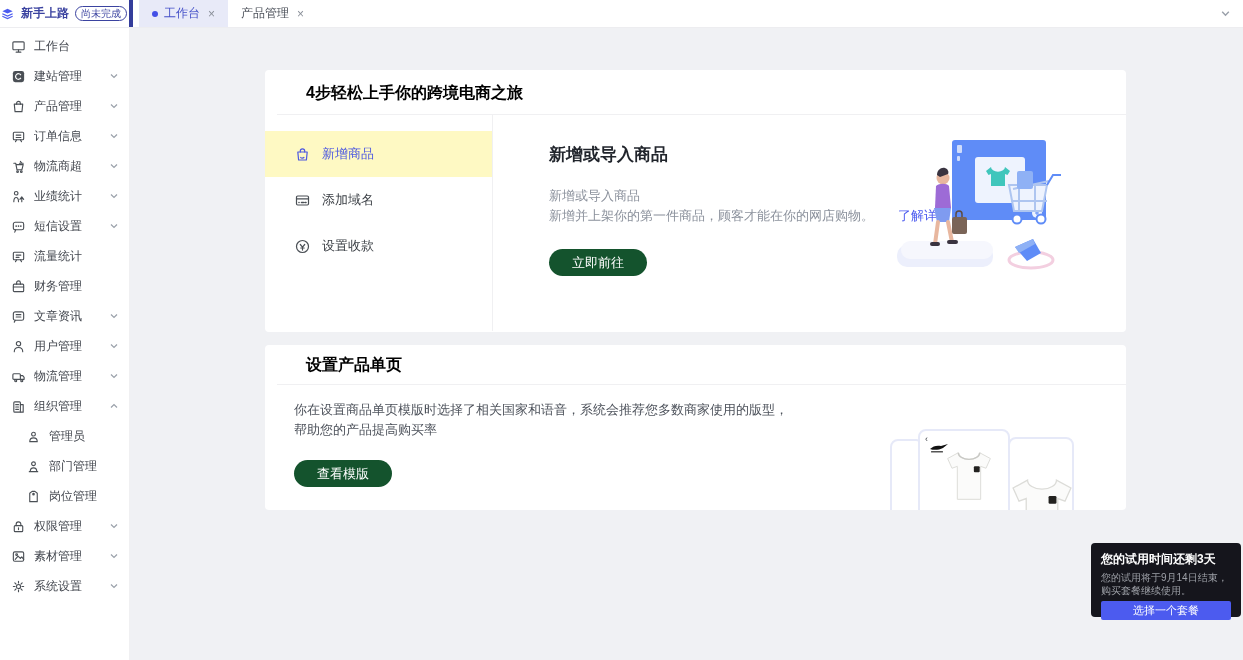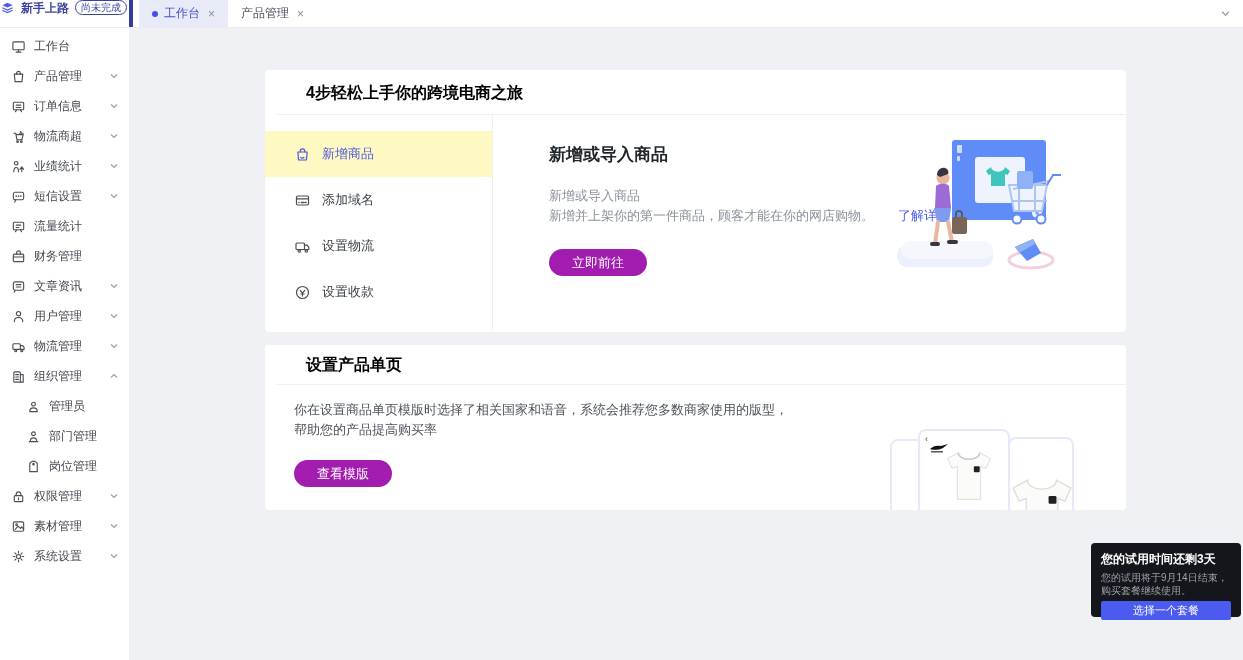--- a/index.html
+++ b/index.html
@@ -3,21 +3,21 @@
 <meta charset="utf-8">
 <style>
   * { margin:0; padding:0; box-sizing:border-box; }
   html,body { width:1243px; height:660px; overflow:hidden; }
   body {
     font-family:"Liberation Sans","DejaVu Sans",sans-serif;
     background:#f0f1f4; color:#1f232b; position:relative;
   }
   
   .topbar{position:absolute;top:0;left:0;width:1243px;height:28px;background:#fff;display:flex;align-items:stretch;border-bottom:1px solid #ededf0;z-index:5;}
-  .tb-left{width:129px;display:flex;align-items:flex-start;gap:6px;}
+  .tb-left{width:129px;display:flex;align-items:center;gap:6px;}
   .tb-logo{width:15px;height:15px;display:inline-flex;color:#4c5bef;}
   .tb-logo svg{width:100%;height:100%;}
   .tb-title{font-size:12px;font-weight:bold;color:#3b43a0;white-space:nowrap;}
   .tb-badge{font-size:10px;color:#3b43a0;border:1px solid #3b43a0;border-radius:9px;padding:0px 5px;line-height:13px;white-space:nowrap;}
   .tb-divider{width:4px;background:#343d9b;}
   .tabs{display:flex;align-items:stretch;margin-left:6px;}
   .tab{display:flex;align-items:center;gap:6px;padding:0 13px;font-size:12px;color:#4a4f58;cursor:pointer;white-space:nowrap;}
   .tab.active{background:#e8eaf8;color:#4450c8;}
   .tab .dot{width:6px;height:6px;border-radius:50%;background:#4450e6;display:none;}
   .tab.active .dot{display:inline-block;}
@@ -39,21 +39,21 @@
   .step{height:46px;display:flex;align-items:center;gap:11px;padding-left:29px;font-size:13px;color:#3c4046;cursor:pointer;}
   .step .st-ic{width:17px;height:17px;display:inline-flex;color:#4a4f55;}
   .step .st-ic svg{width:100%;height:100%;}
   .step.active{background:#fef9c3;color:#4c58e0;margin-top:16px;}
   .step.active .st-ic{color:#4c58e0;}
   .panel{flex:1;position:relative;padding:28px 0 0 56px;}
   .panel-h{font-size:17px;font-weight:bold;color:#21252c;margin-bottom:20px;}
   .panel-line{font-size:13px;color:#8b919c;line-height:20px;margin-bottom:0;}
   .panel-line + .panel-line{margin-top:0;}
   .panel-link{color:#4c5bef;margin-left:24px;cursor:pointer;}
-  .btn{display:inline-flex;align-items:center;justify-content:center;background:#a21caf;color:#fff;font-size:13px;border:none;border-radius:14px;width:98px;height:27px;cursor:pointer;}
+  .btn{display:inline-flex;align-items:center;justify-content:center;background:#14532d;color:#fff;font-size:13px;border:none;border-radius:14px;width:98px;height:27px;cursor:pointer;}
   .panel .btn{margin-top:23px;}
   .illus{position:absolute;right:42px;top:8px;width:205px;height:165px;pointer-events:none;}
   
   .card2{top:345px;height:165px;overflow:hidden;}
   .card2 .card-title{height:40px;line-height:40px;}
   .card2-body{position:relative;padding:15px 16px 0 29px;height:125px;}
   .c2-line{font-size:13px;color:#4d525b;line-height:20px;}
   .card2 .btn{margin-top:20px;border-radius:14px;}
   
   .mocks{position:absolute;right:46px;top:44px;width:190px;height:130px;}
@@ -108,20 +108,34 @@
 
 <div class="sidebar" id="sidebar">
     <div class="side-item">
       <span class="s-ic">
         <svg viewBox="0 0 16 16" fill="none" stroke="currentColor" stroke-width="1.2" stroke-linecap="round" stroke-linejoin="round">
           <rect x="2" y="3" width="12" height="8.5" rx="1"></rect>
           <path d="M5.5 14h5M8 11.5V14"></path>
         </svg>
       </span>
       <span>工作台</span>
+    </div>
+    <div class="side-item">
+      <span class="s-ic">
+        <svg viewBox="0 0 16 16">
+          <rect x="2" y="2" width="12" height="12" rx="2.5" fill="currentColor"></rect>
+          <path d="M10.5 6.5a3 3 0 10 0 3" fill="none" stroke="#fff" stroke-width="1.3"></path>
+        </svg>
+      </span>
+      <span>建站管理</span>
+      <span class="chev">
+        <svg viewBox="0 0 10 10" fill="none" stroke="currentColor" stroke-width="1.2">
+          <path d="M2 3.5 5 6.5 8 3.5"></path>
+        </svg>
+      </span>
     </div>
     <div class="side-item">
       <span class="s-ic">
         <svg viewBox="0 0 16 16" fill="none" stroke="currentColor" stroke-width="1.2" stroke-linecap="round" stroke-linejoin="round">
           <path d="M3.5 5.5h9l-.8 8h-7.4z"></path>
           <path d="M6 5.5V4.5a2 2 0 014 0v1"></path>
         </svg>
       </span>
       <span>产品管理</span>
       <span class="chev">
@@ -358,31 +372,20 @@
               <rect x="2.5" y="4" width="12" height="9" rx="1.2"></rect>
               <path d="M2.5 6.8h12"></path>
               <path d="M5 10.5h.01M7.5 10.5h2M11 10.5h1" stroke-width="1.6"></path>
             </svg>
           </span>
           <span>添加域名</span>
         </div>
         <div class="step">
           <span class="st-ic">
             <svg viewBox="0 0 17 17" fill="none" stroke="currentColor" stroke-width="1.2" stroke-linecap="round" stroke-linejoin="round">
-              <rect x="2" y="5" width="8.5" height="6.5" rx="1"></rect>
-              <path d="M10.5 7.2h2.6l1.7 2.2v2.1h-4.3"></path>
-              <circle cx="5.2" cy="13" r="1.2"></circle>
-              <circle cx="12.3" cy="13" r="1.2"></circle>
-            </svg>
-          </span>
-          <span>设置物流</span>
-        </div>
-        <div class="step">
-          <span class="st-ic">
-            <svg viewBox="0 0 17 17" fill="none" stroke="currentColor" stroke-width="1.2" stroke-linecap="round" stroke-linejoin="round">
               <circle cx="8.5" cy="8.5" r="6"></circle>
               <path d="M6.3 6.5l2.2 2.6 2.2-2.6M8.5 9.1v3M6.8 10h3.4"></path>
             </svg>
           </span>
           <span>设置收款</span>
         </div>
       </div>
     <div class="panel">
       <div class="panel-h">新增或导入商品</div>
       <div class="panel-line">新增或导入商品</div>

